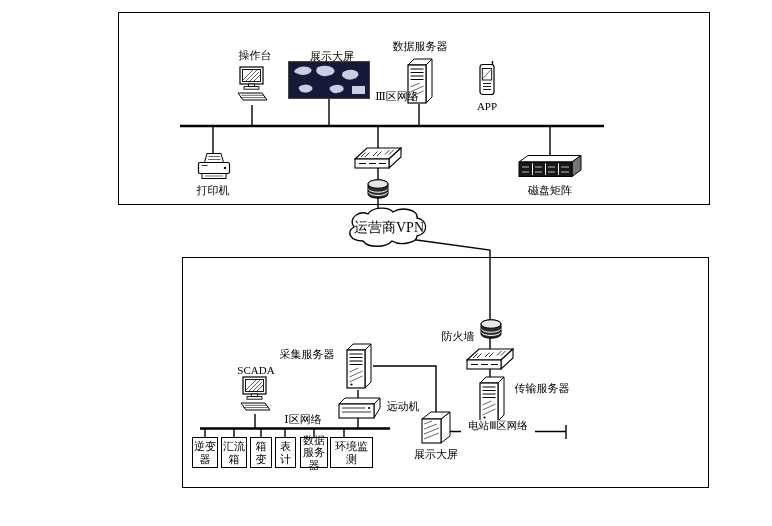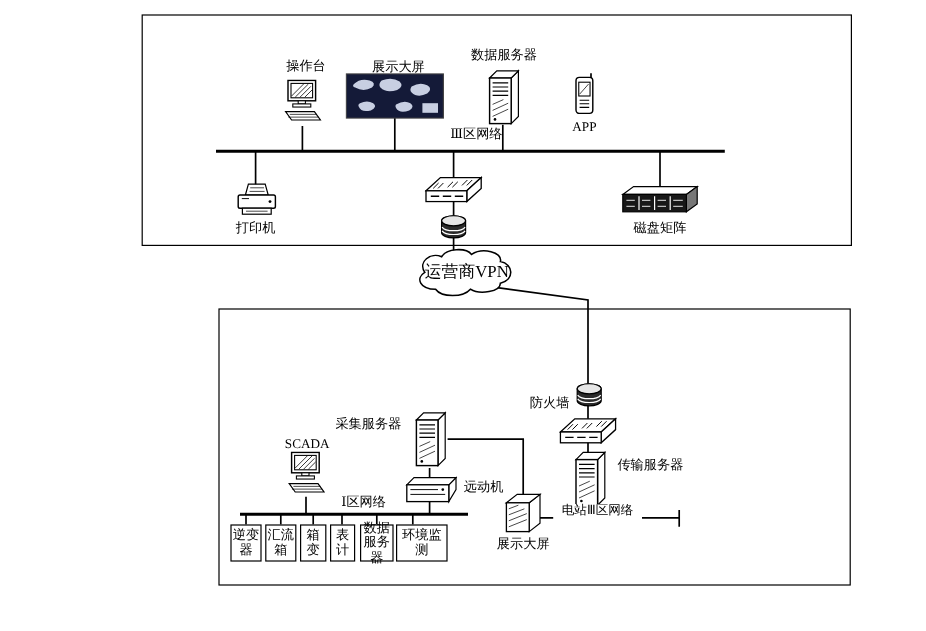--- a/index.html
+++ b/index.html
@@ -114,21 +114,21 @@
 
   <svg class="icon" style="left:476px;top:60px" width="22" height="38" viewBox="0 0 22 38">
     <line x1="16.5" y1="1" x2="16.5" y2="5" stroke="#000" stroke-width="1.4"></line>
     <rect x="4" y="4.5" width="14" height="30" rx="2.8" fill="#fff" stroke="#000" stroke-width="1.2"></rect>
     <rect x="6.3" y="8.5" width="9.4" height="11.5" fill="#fff" stroke="#000" stroke-width="0.9"></rect>
     <path d="M7,18.5 l7.5,-8.5" stroke="#000" stroke-width="0.6"></path>
     <path d="M7,23.5 h8 M7,26.5 h8 M7,29.5 h8" stroke="#000" stroke-width="0.9"></path>
   </svg>
   <div class="lbl" style="left:470px;top:100px;width:34px">APP</div>
 
-  <div class="lbl" style="left:368px;top:106px;width:58px">Ⅲ区网络</div>
+  <div class="lbl" style="left:368px;top:90px;width:58px">Ⅲ区网络</div>
 
   <svg class="icon" style="left:196px;top:152px" width="36" height="30" viewBox="0 0 36 30">
     <polygon points="11,1.5 25,1.5 27.5,10.5 8.5,10.5" fill="#fff" stroke="#000" stroke-width="1"></polygon>
     <path d="M12.5,4.5 h11.5 M12,7.5 h12.5" stroke="#000" stroke-width="0.6"></path>
     <rect x="2.5" y="10.5" width="31" height="11" rx="1.5" fill="#fff" stroke="#000" stroke-width="1.2"></rect>
     <path d="M5.5,13.5 h6" stroke="#000" stroke-width="0.8"></path>
     <circle cx="29" cy="16" r="1.2" fill="#000"></circle>
     <rect x="6" y="21.5" width="24" height="5" fill="#fff" stroke="#000" stroke-width="1"></rect>
     <path d="M9,24 h18" stroke="#000" stroke-width="0.6"></path>
   </svg>

